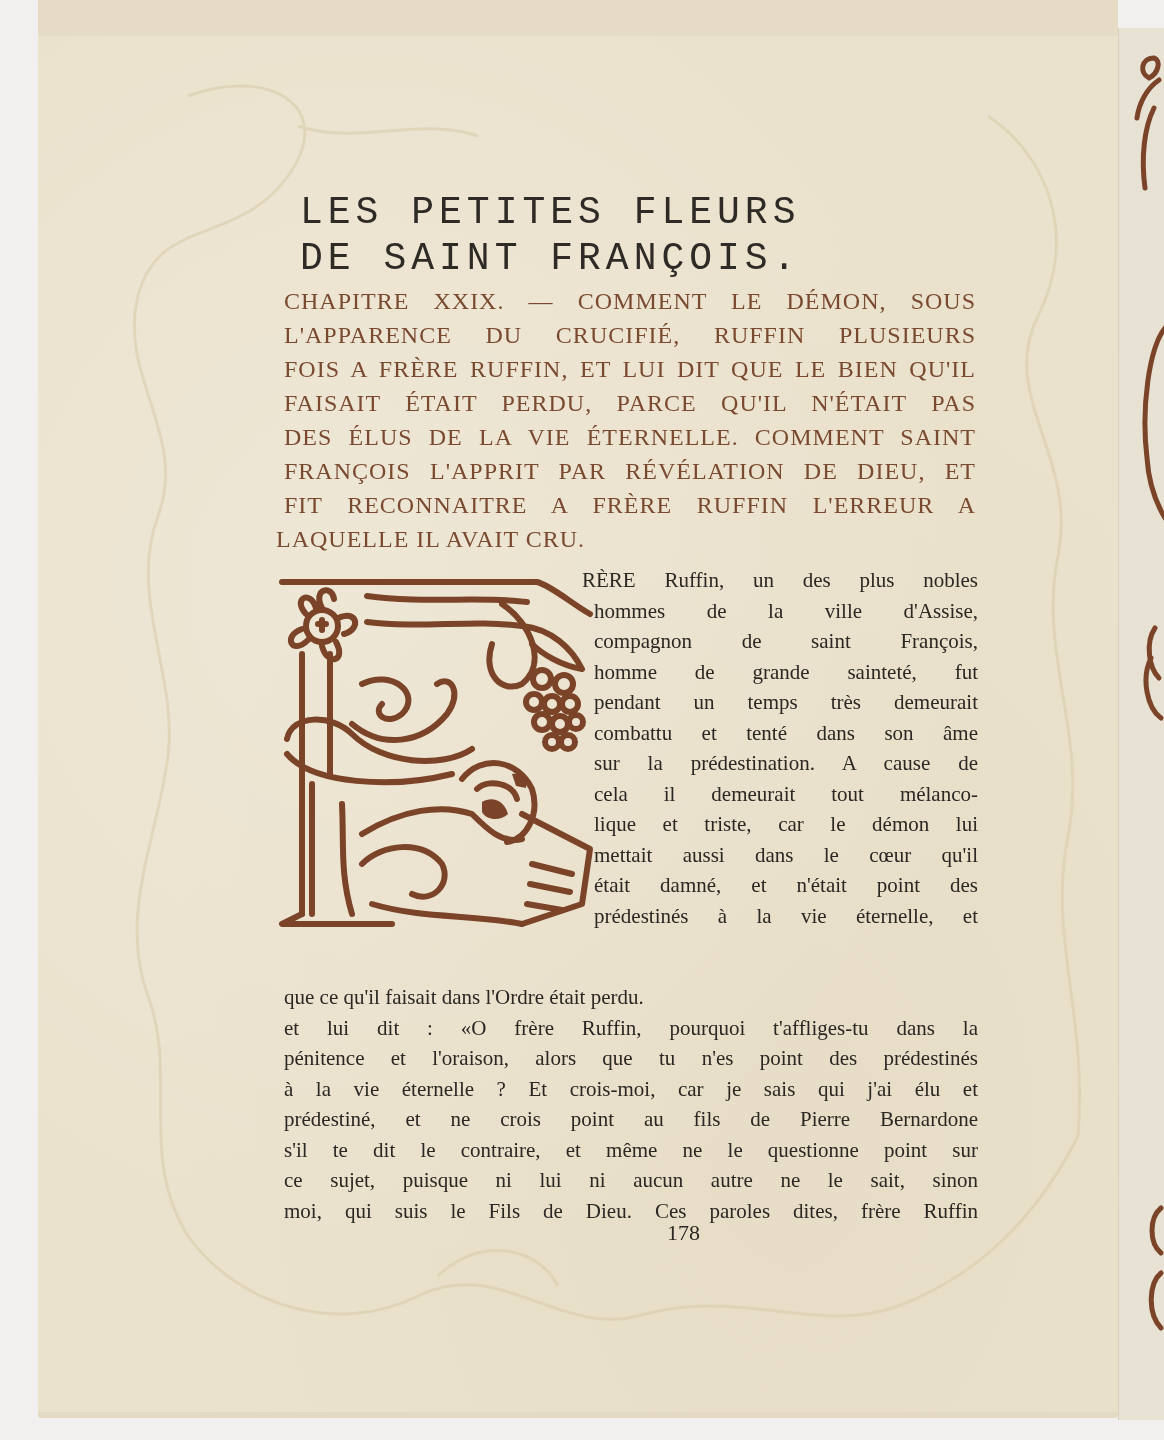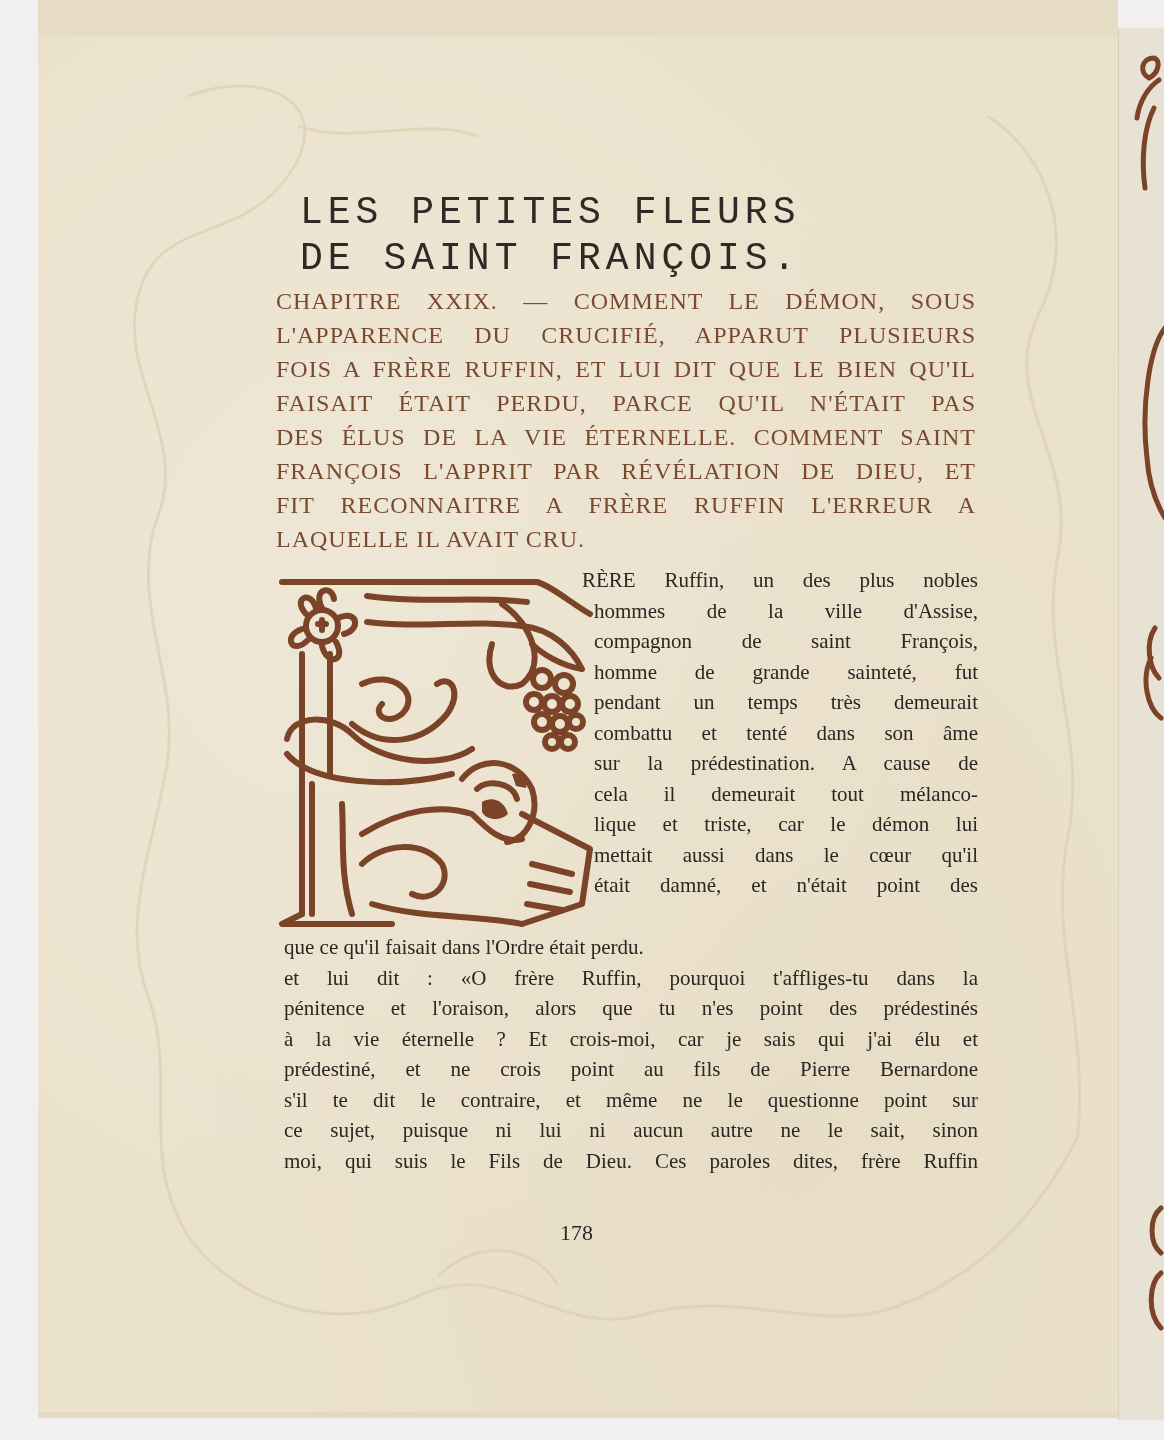--- a/index.html
+++ b/index.html
@@ -38,40 +38,40 @@
     color:#2e2a26;
     font-size:38px; letter-spacing:5px; line-height:46px;
     font-family:Liberation Mono, monospace;
   }
   .chapter {
     position:absolute; left:276px; top:284px; width:700px;
     color:#7a4a30; font-size:24px; line-height:34px;
     text-align:justify; letter-spacing:1px;
   }
   .chapter .last { text-align:left; display:block; }
-  .chapter .cline { display:block; text-align:justify; text-align-last:justify; white-space:nowrap; }
+  .chapter .cline { display:block; text-align:justify; text-align-last:justify; white-space:nowrap;margin-left:8px; }
   .dropcap {
     position:absolute; left:272px; top:574px; width:326px; height:362px;
   }
   .body-text {
     color:#2b2723; font-size:21px; line-height:30.5px;
   }
   .wrap-text {
     position:absolute; left:594px; top:565px; width:384px;
   }
   .wrap-text .line { display:block; text-align:justify; text-align-last:justify; white-space:nowrap; }
   .wrap-text .line.first { margin-left:-12px; }
   .full-text {
-    position:absolute; left:284px; top:932px; width:694px;
+    position:absolute; left:284px; top:982px; width:694px;
   }
   .full-text .line { display:block; text-align:justify; text-align-last:justify; white-space:nowrap; }
   .full-text .line.left { text-align:left; text-align-last:left; }
   .full-text .line.indent { padding-left:36px; }
   .page-number {
-    position:absolute; left:560px; top:1220px; width:140px; text-align:left;
+    position:absolute; left:560px; top:1220px; width:140px; text-align:right;
     color:#2b2723; font-size:22px;
   }
 </style>
 </head>
 <body>
 
 <div class="top-flap"></div>
 <div class="right-page">
   <svg width="46" height="1392" viewBox="0 0 46 1392">
     <g fill="none" stroke="#7b4327" stroke-width="5" stroke-linecap="round">
@@ -103,21 +103,21 @@
   </g>
 </svg>
 
 <div class="title">
   <div>LES PETITES FLEURS</div>
   <div>DE SAINT FRANÇOIS.</div>
 </div>
 
 <div class="chapter">
   <span class="cline">CHAPITRE XXIX. — COMMENT LE DÉMON, SOUS</span>
-  <span class="cline">L'APPARENCE DU CRUCIFIÉ, APPARUT PLUSIEURS</span>
+  <span class="cline">L'APPARENCE DU CRUCIFIÉ, RUFFIN PLUSIEURS</span>
   <span class="cline">FOIS A FRÈRE RUFFIN, ET LUI DIT QUE LE BIEN QU'IL</span>
   <span class="cline">FAISAIT ÉTAIT PERDU, PARCE QU'IL N'ÉTAIT PAS</span>
   <span class="cline">DES ÉLUS DE LA VIE ÉTERNELLE. COMMENT SAINT</span>
   <span class="cline">FRANÇOIS L'APPRIT PAR RÉVÉLATION DE DIEU, ET</span>
   <span class="cline">FIT RECONNAITRE A FRÈRE RUFFIN L'ERREUR A</span>
   <span class="last">LAQUELLE IL AVAIT CRU.</span>
 </div>
 
 <svg class="dropcap" viewBox="0 0 326 362">
   <g fill="none" stroke="#7b4327" stroke-width="6" stroke-linejoin="round" stroke-linecap="round">
@@ -171,20 +171,21 @@
   <span class="line">hommes de la ville d'Assise,</span>
   <span class="line">compagnon de saint François,</span>
   <span class="line">homme de grande sainteté, fut</span>
   <span class="line">pendant un temps très demeurait</span>
   <span class="line">combattu et tenté dans son âme</span>
   <span class="line">sur la prédestination. A cause de</span>
   <span class="line">cela il demeurait tout mélanco-</span>
   <span class="line">lique et triste, car le démon lui</span>
   <span class="line">mettait aussi dans le cœur qu'il</span>
   <span class="line">était damné, et n'était point des</span>
+  <span class="line">prédestinés à la vie éternelle, et</span>
 </div>
 
 <div class="full-text body-text">
   <span class="line left">que ce qu'il faisait dans l'Ordre était perdu.</span>
   <span class="line">et lui dit : «O frère Ruffin, pourquoi t'affliges-tu dans la</span>
   <span class="line">pénitence et l'oraison, alors que tu n'es point des prédestinés</span>
   <span class="line">à la vie éternelle ? Et crois-moi, car je sais qui j'ai élu et</span>
   <span class="line">prédestiné, et ne crois point au fils de Pierre Bernardone</span>
   <span class="line">s'il te dit le contraire, et même ne le questionne point sur</span>
   <span class="line">ce sujet, puisque ni lui ni aucun autre ne le sait, sinon</span>

